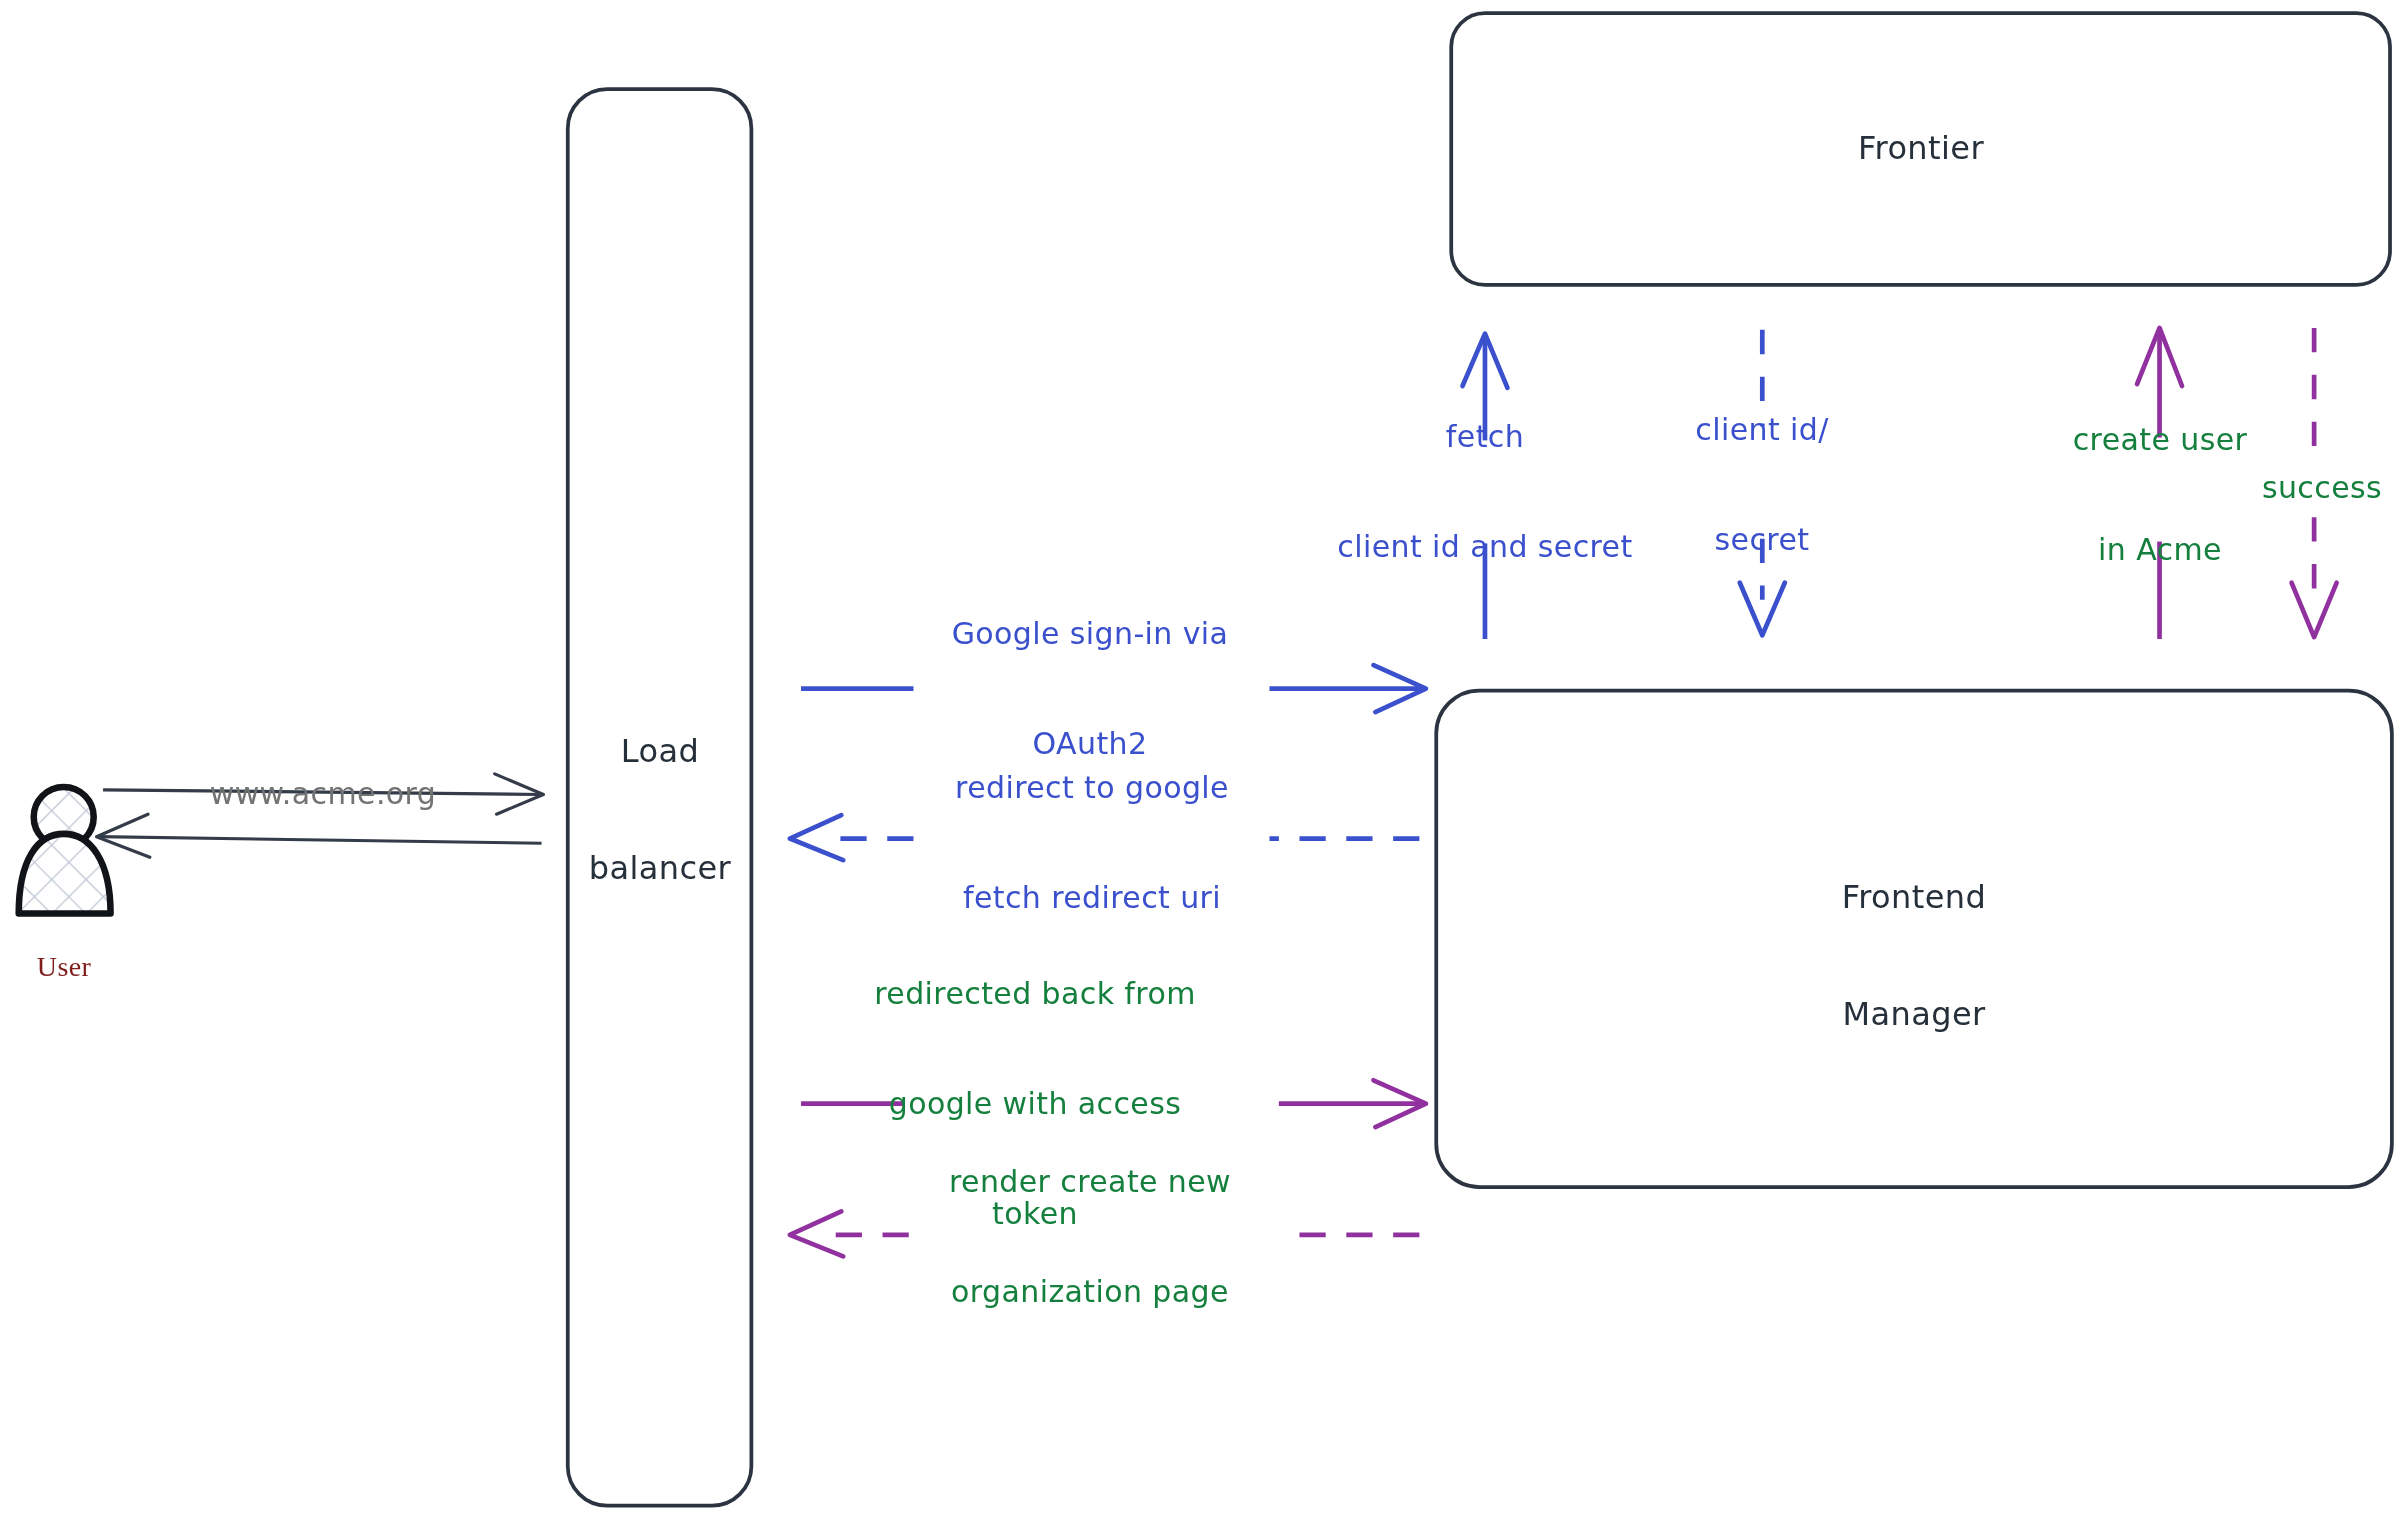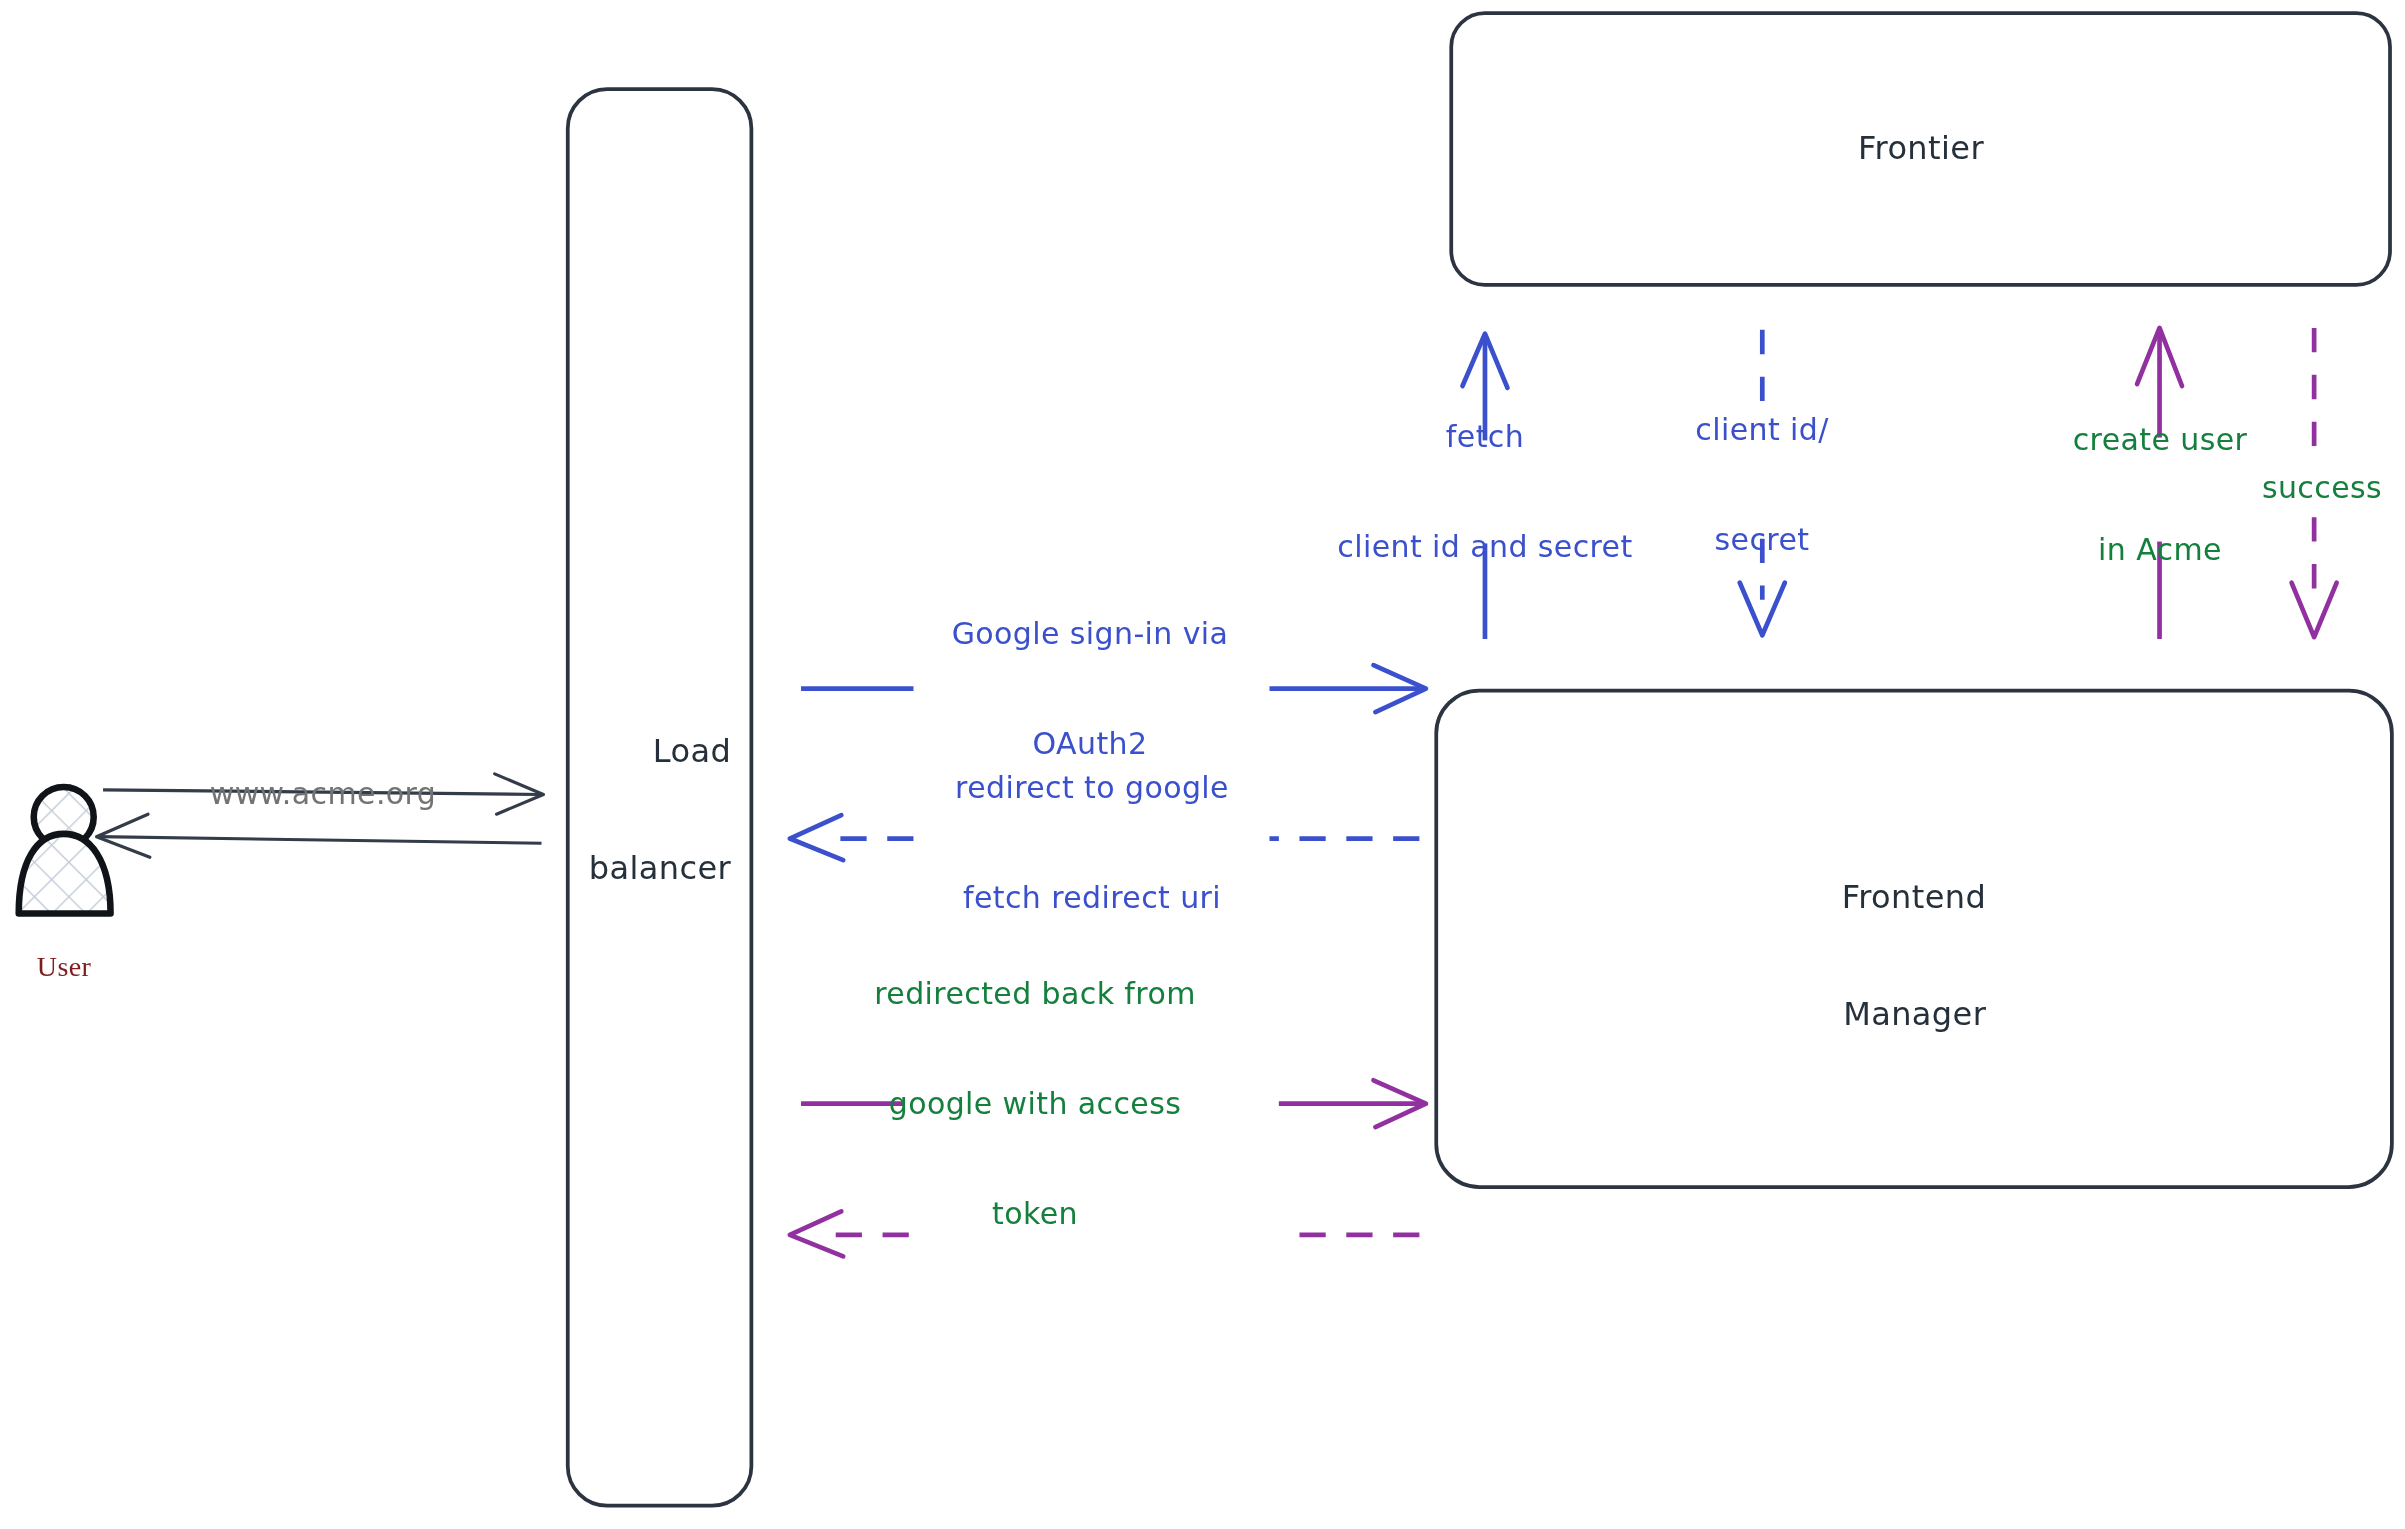--- a/index.html
+++ b/index.html
@@ -30,21 +30,20 @@
     text-align: center;
     line-height: 1.22;
     white-space: pre;
     pointer-events: none;
     letter-spacing: 0.4px;
   }
   .node-label {
     color: #26303b;
     font-size: 32px;
     font-family: "DejaVu Sans", sans-serif;
-    text-align: right;
   }
   .actor-label {
     color: #7f1d1d;
     font-size: 28px;
     font-family: Liberation Serif, serif;
   }
   .edge-label {
     font-size: 30px;
     font-family: "DejaVu Sans", sans-serif;
   }
@@ -177,20 +176,24 @@
     <div>redirect to google</div>
     <div>fetch redirect uri</div>
   </div>
 
   <div class="edge-label purple center-box" style="left:1035px; top:1104px;">
     <div>redirected back from</div>
     <div>google with access</div>
     <div>token</div>
   </div>
 
+  <div class="edge-label purple center-box" style="left:1090px; top:1237px;">
+    <div>render create new</div>
+    <div>organization page</div>
+  </div>
 
   <div class="edge-label blue center-box" style="left:1485px; top:492px;">
     <div>fetch</div>
     <div>client id and secret</div>
   </div>
 
   <div class="edge-label blue center-box" style="left:1762px; top:485px;">
     <div>client id/</div>
     <div>secret</div>
   </div>

